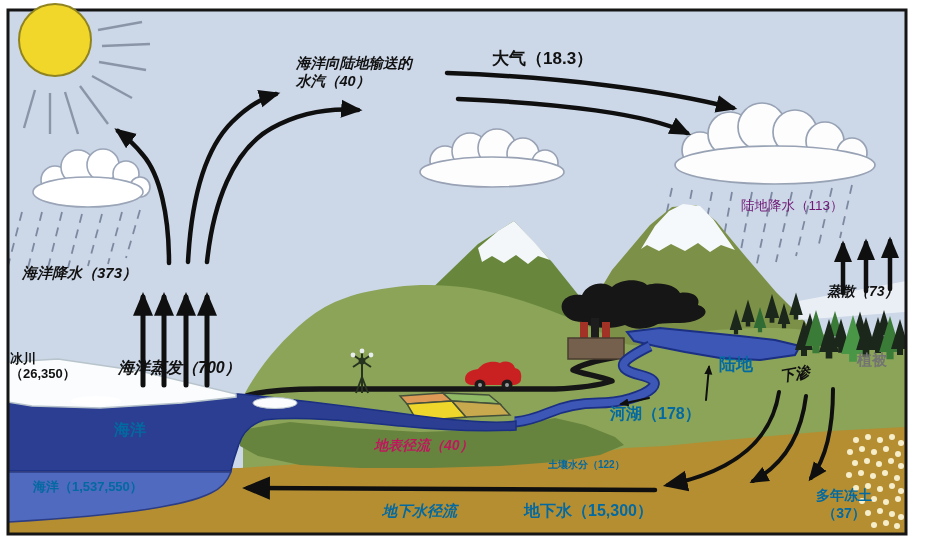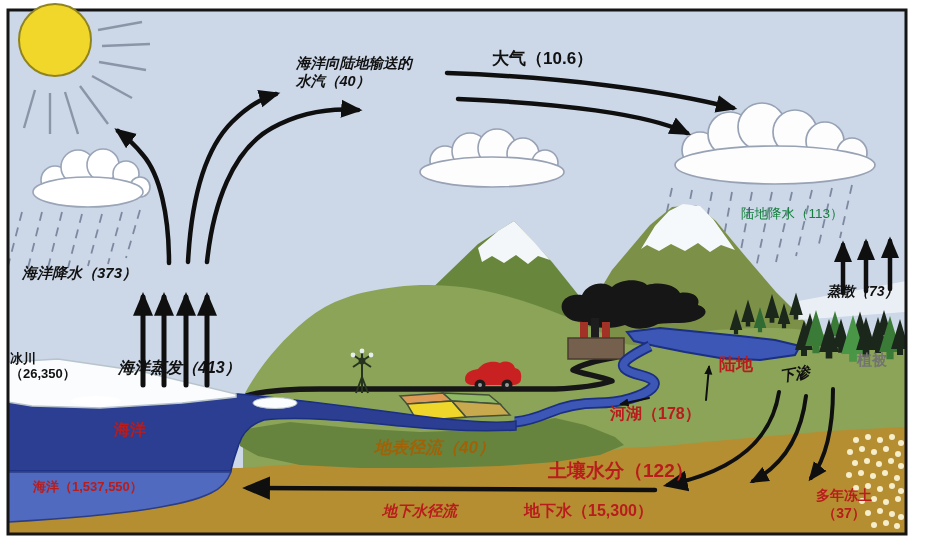--- a/index.html
+++ b/index.html
@@ -1,35 +1,35 @@
 <!DOCTYPE html>
 <html><head>
 <meta charset="utf-8">
 <style>
   html,body{margin:0;padding:0;background:#fff;}
   #stage{position:relative;width:928px;height:544px;overflow:hidden;background:#fff;
          font-family:"Liberation Sans","DejaVu Sans",sans-serif;}
   #scene{position:absolute;left:0;top:0;}
   .lbl{position:absolute;color:#111;white-space:pre-line;line-height:1.25;
        font-family:"Liberation Sans","DejaVu Sans",sans-serif;}
-  .b{font-weight:700;} .i{font-style:italic;} .w{color:#b91c1c;}
+  .b{font-weight:700;} .i{font-style:italic;} .w{color:#0369a1;}
   #lbl-vapor{left:296px;top:54px;font-size:14.5px;}
   #lbl-atmo{left:492px;top:48px;font-size:17px;}
-  #lbl-landprecip{left:741px;top:198px;font-size:13.5px;color:#15803d;margin-top:8px;}
+  #lbl-landprecip{left:741px;top:198px;font-size:13.5px;color:#701a75;}
   #lbl-oceanprecip{left:10px;top:264px;font-size:15px;margin-left:12px;}
   #lbl-evapo{left:827px;top:283px;font-size:14px;}
   #lbl-oceanevap{left:118px;top:358px;font-size:16px;}
   #lbl-glacier{left:10px;top:352px;font-size:13px;line-height:1.15;}
   #lbl-land{left:719px;top:354px;font-size:17px;}
   #lbl-infil{left:780px;top:365px;font-size:15px;transform:rotate(-10deg);}
   #lbl-veg{left:857px;top:351px;font-size:15px;color:#737373;}
   #lbl-riverlake{left:610px;top:404px;font-size:16px;}
   #lbl-ocean{left:114px;top:420px;font-size:16px;}
-  #lbl-surface{left:374px;top:437px;font-size:17px;color:#a16207;}
-  #lbl-soil{left:548px;top:459px;font-size:19px;}
+  #lbl-surface{left:374px;top:437px;font-size:14px;color:#be185d;}
+  #lbl-soil{left:548px;top:459px;font-size:10px;}
   #lbl-oceanvol{left:33px;top:479px;font-size:13px;}
   #lbl-gwrunoff{left:382px;top:502px;font-size:15px;}
   #lbl-gw{left:524px;top:501px;font-size:16px;}
   #lbl-permafrost{left:816px;top:487px;font-size:14px;text-align:center;}
 </style>
 </head>
 <body>
 
 <div id="stage">
 
@@ -308,25 +308,25 @@
     </g>
   </g>
 
   <rect x="8" y="10" width="898" height="524" fill="none" stroke="#151515" stroke-width="3"></rect>
 
   <circle cx="55" cy="40" r="36" fill="#f2d72b" stroke="#8f841f" stroke-width="2"></circle>
 </svg>
 
 <div class="lbl b i" id="lbl-vapor">海洋向陆地输送的
 水汽（40）</div>
-<div class="lbl b" id="lbl-atmo">大气（10.6）</div>
+<div class="lbl b" id="lbl-atmo">大气（18.3）</div>
 <div class="lbl" id="lbl-landprecip">陆地降水（113）</div>
 <div class="lbl b i" id="lbl-oceanprecip">海洋降水（373）</div>
 <div class="lbl b i" id="lbl-evapo">蒸散（73）</div>
-<div class="lbl b i" id="lbl-oceanevap">海洋蒸发（413）</div>
+<div class="lbl b i" id="lbl-oceanevap">海洋蒸发（700）</div>
 <div class="lbl b" id="lbl-glacier">冰川
 （26,350）</div>
 <div class="lbl b w" id="lbl-land">陆地</div>
 <div class="lbl b i" id="lbl-infil">下渗</div>
 <div class="lbl b" id="lbl-veg">植被</div>
 <div class="lbl b w" id="lbl-riverlake">河湖（178）</div>
 <div class="lbl b w" id="lbl-ocean">海洋</div>
 <div class="lbl b i" id="lbl-surface">地表径流（40）</div>
 <div class="lbl b w" id="lbl-soil">土壤水分（122）</div>
 <div class="lbl b w" id="lbl-oceanvol">海洋（1,537,550）</div>

